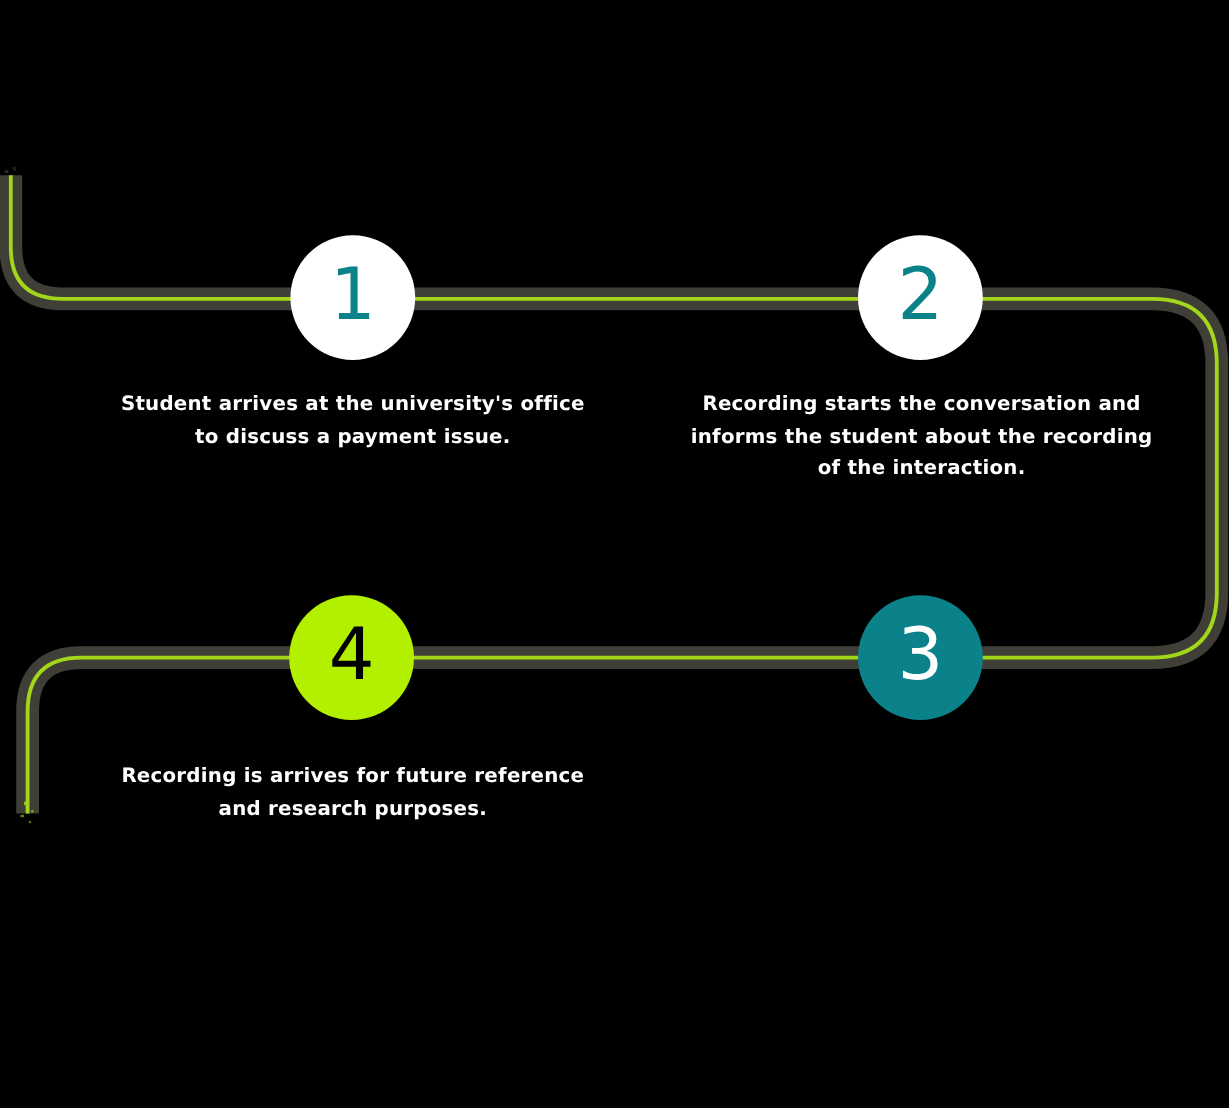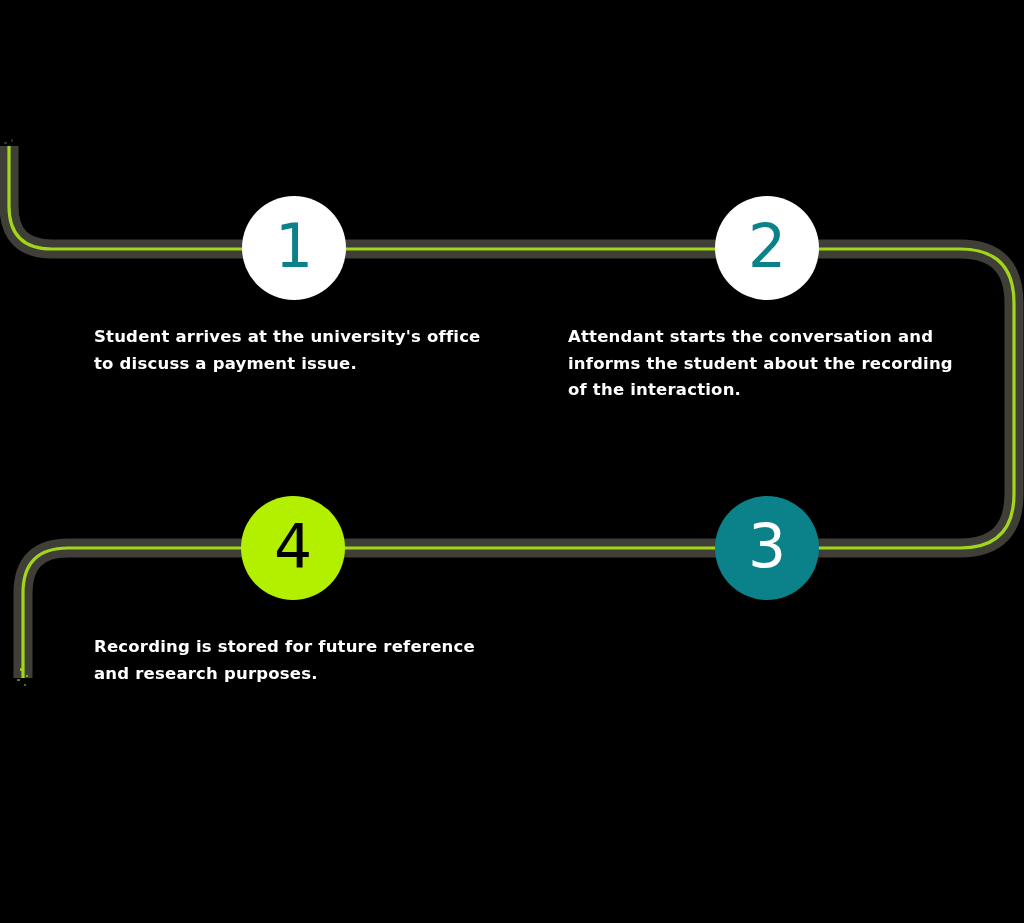--- a/index.html
+++ b/index.html
@@ -43,21 +43,21 @@
     display: block;
     transform: translateY(-2px);
   }
   .caption {
     position: absolute;
     color: #ffffff;
     font-family: "DejaVu Sans", sans-serif;
     font-weight: bold;
     font-size: 16.5px;
     line-height: 1.62;
-    text-align: left;
+    text-align: center;
     letter-spacing: 0.2px;
     z-index: 4;
   }
   .cap-1 { left: 94px;  top: 324px; width: 400px; }
   .cap-2 { left: 568px; top: 324px; width: 400px; }
   .cap-4 { left: 94px;  top: 634px; width: 400px; }
   .cap-3 { left: 568px; top: 634px; width: 400px; }
 </style>
 </head>
 <body>
@@ -131,24 +131,24 @@
   </svg>
 
   <div class="node" style="left:242px; top:196px; background:#ffffff; color:#0b8189;">
     <span class="node-num">1</span>
   </div>
   <div class="caption cap-1">Student arrives at the university's office to discuss a payment issue.</div>
 
   <div class="node" style="left:715px; top:196px; background:#ffffff; color:#0b8189;">
     <span class="node-num">2</span>
   </div>
-  <div class="caption cap-2">Attendant starts the conversation and informs the student about the recording of the interaction.</div>
+  <div class="caption cap-2">Recording starts the conversation and informs the student about the recording of the interaction.</div>
 
   <div class="node" style="left:715px; top:496px; background:#0b8189; color:#ffffff;">
     <span class="node-num">3</span>
   </div>
 
   <div class="node" style="left:241px; top:496px; background:#b2f000; color:#000000;">
     <span class="node-num">4</span>
   </div>
-  <div class="caption cap-4">Recording is stored for future reference and research purposes.</div>
+  <div class="caption cap-4">Recording is arrives for future reference and research purposes.</div>
 
 </div>
 
 </body></html>

